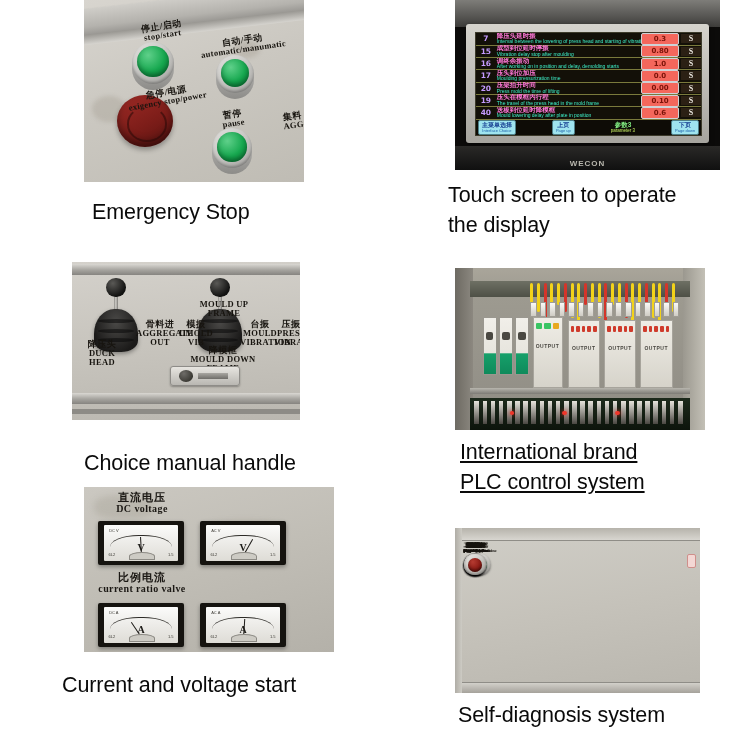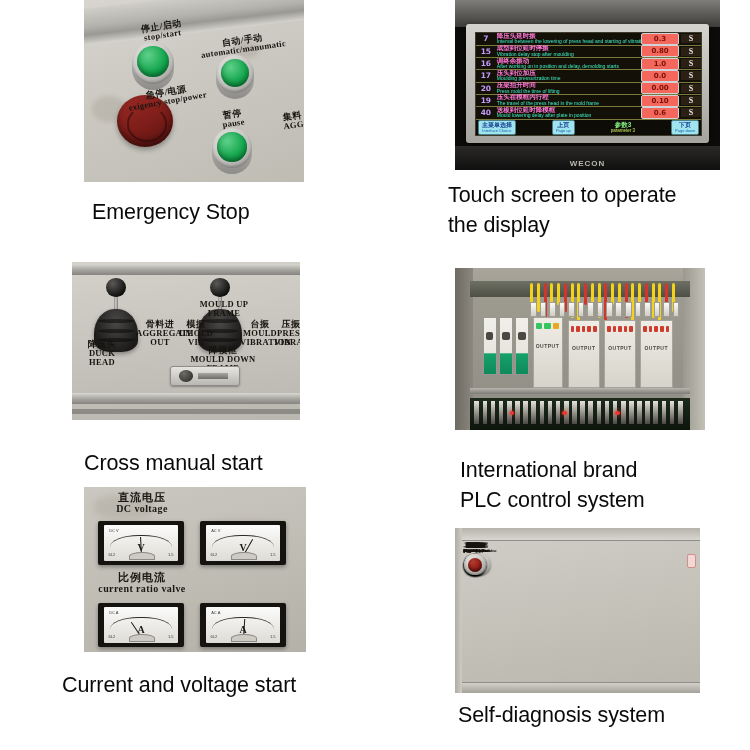--- a/index.html
+++ b/index.html
@@ -383,21 +383,21 @@
     </div>
     <div class="lbl" style="left:112px;top:38px;width:80px;">
       <span class="en">MOULD UP FRAME</span>
     </div>
 
     <div class="plate" style="left:98px;top:104px;width:68px;height:18px;">
       <div class="sw" style="left:12%;top:18%;width:20%;height:64%;"></div>
       <div class="bar" style="left:40%;top:32%;width:44%;height:34%;"></div>
     </div>
   </div>
-  <div class="caption" style="left:84px;top:448px;width:290px;">Cross manual start</div>
+  <div class="caption" style="left:84px;top:448px;width:290px;">Choice manual handle</div>
 
   <div class="photo p4" style="left:455px;top:268px;width:250px;height:162px;">
     <div class="wall"></div>
     <div class="doorL"></div>
     <div class="doorR"></div>
     <div class="ducttop"></div>
 
     <div id="plc-wires">
         <div class="wireY" style="left: 30%; top: 9%; height: 14%;"></div>
         <div class="wireY" style="left: 32.7%; top: 9%; height: 18%;"></div>
@@ -514,24 +514,24 @@
         <div class="clamp" style="left: 79.7%;"></div>
         <div class="clamp" style="left: 83.4%;"></div>
         <div class="clamp" style="left: 87.1%;"></div>
         <div class="clamp" style="left: 90.8%;"></div>
         <div class="clamp" style="left: 94.5%;"></div>
         <div class="redled" style="left: 18%;"></div>
         <div class="redled" style="left: 42%;"></div>
         <div class="redled" style="left: 66%;"></div>
       </div>
   </div>
-  <div class="caption" style="left:460px;top:455px;width:290px;">International brand
+  <div class="caption" style="left:460px;top:437px;width:290px;text-decoration:underline;">International brand
 PLC control system</div>
 
-  <div class="photo p5" style="left:84px;top:487px;width:222px;height:165px;">
+  <div class="photo p5" style="left:84px;top:487px;width:250px;height:165px;">
     <div class="smudge" style="left:10px;top:8px;width:60px;height:24px;"></div>
     <div class="smudge" style="left:120px;top:34px;width:80px;height:18px;"></div>
 
     <div class="mlabel" style="left:8px;top:4px;width:100px;">
       <span class="cn">直流电压</span>
       <span class="en">DC voltage</span>
     </div>
 
     <div class="meter" style="left:14px;top:34px;width:86px;height:44px;">
       <div class="face">

